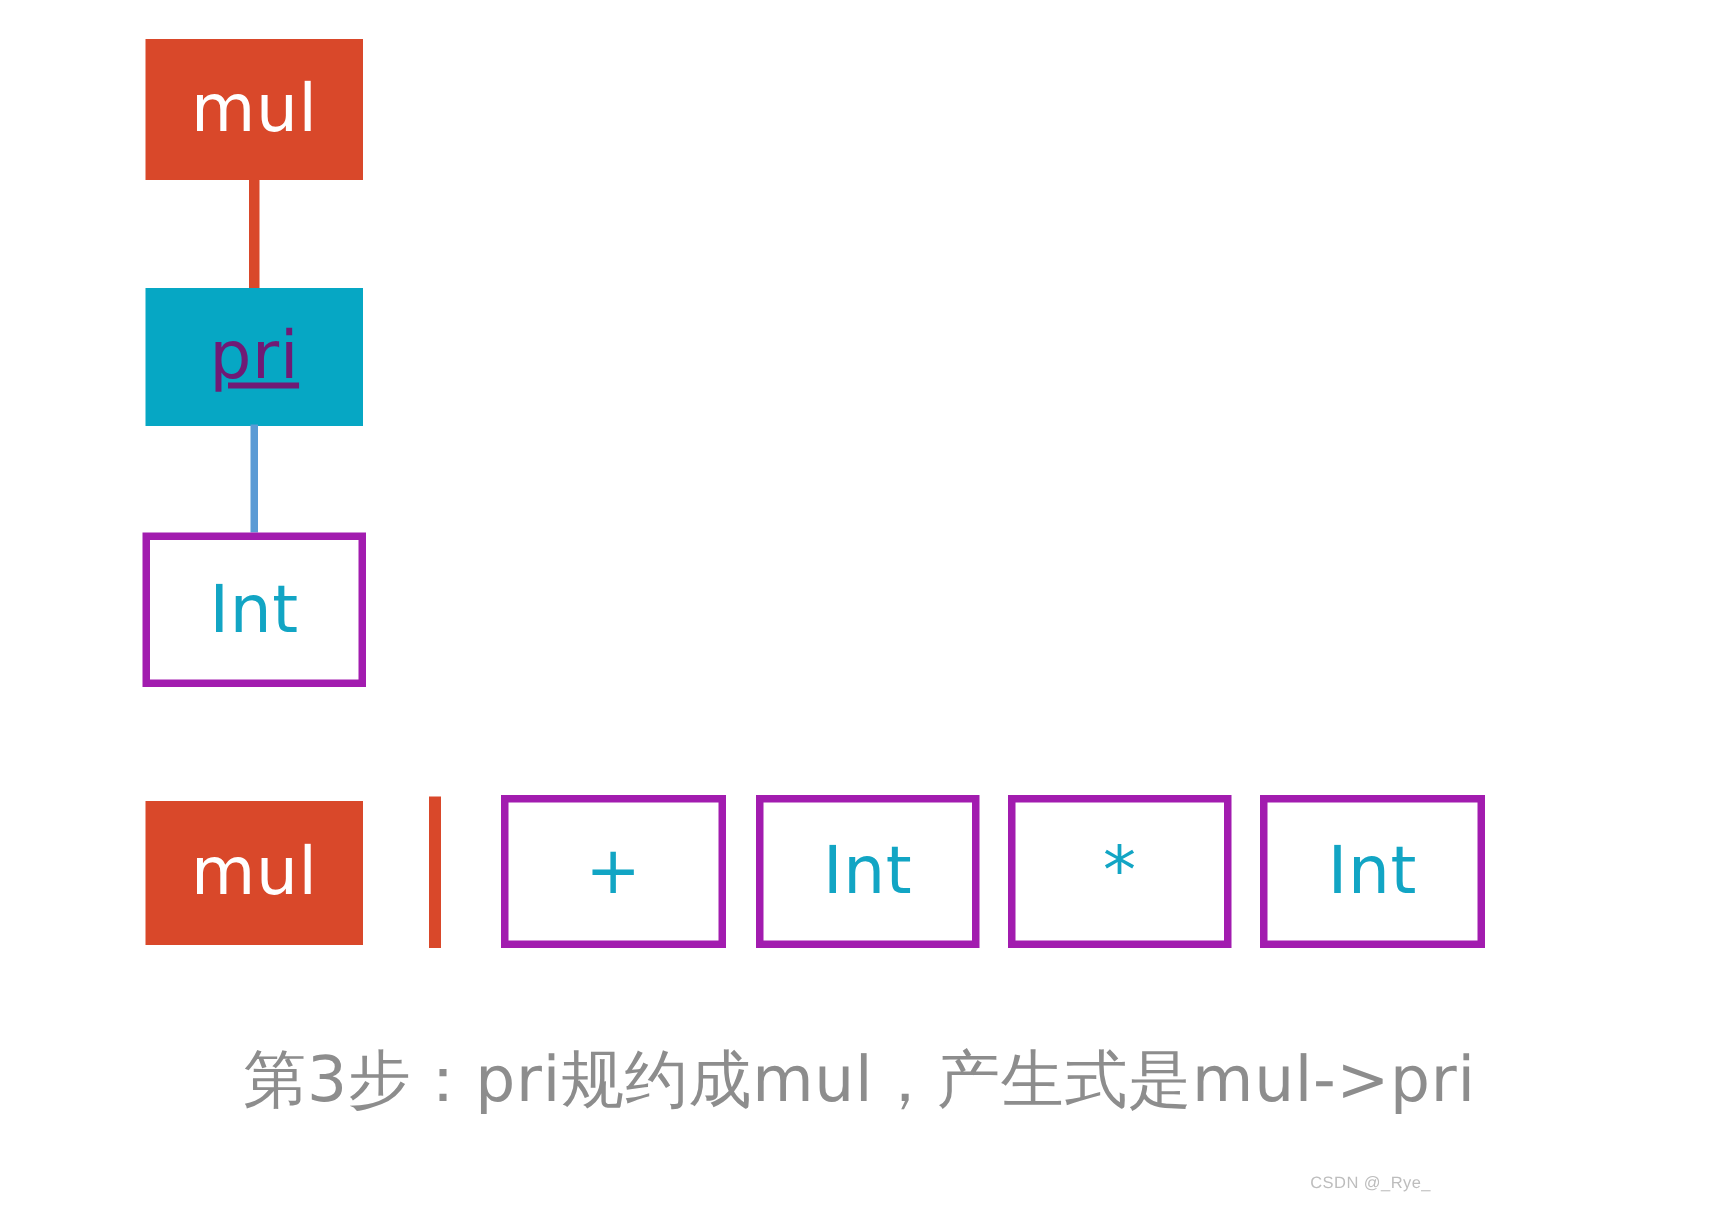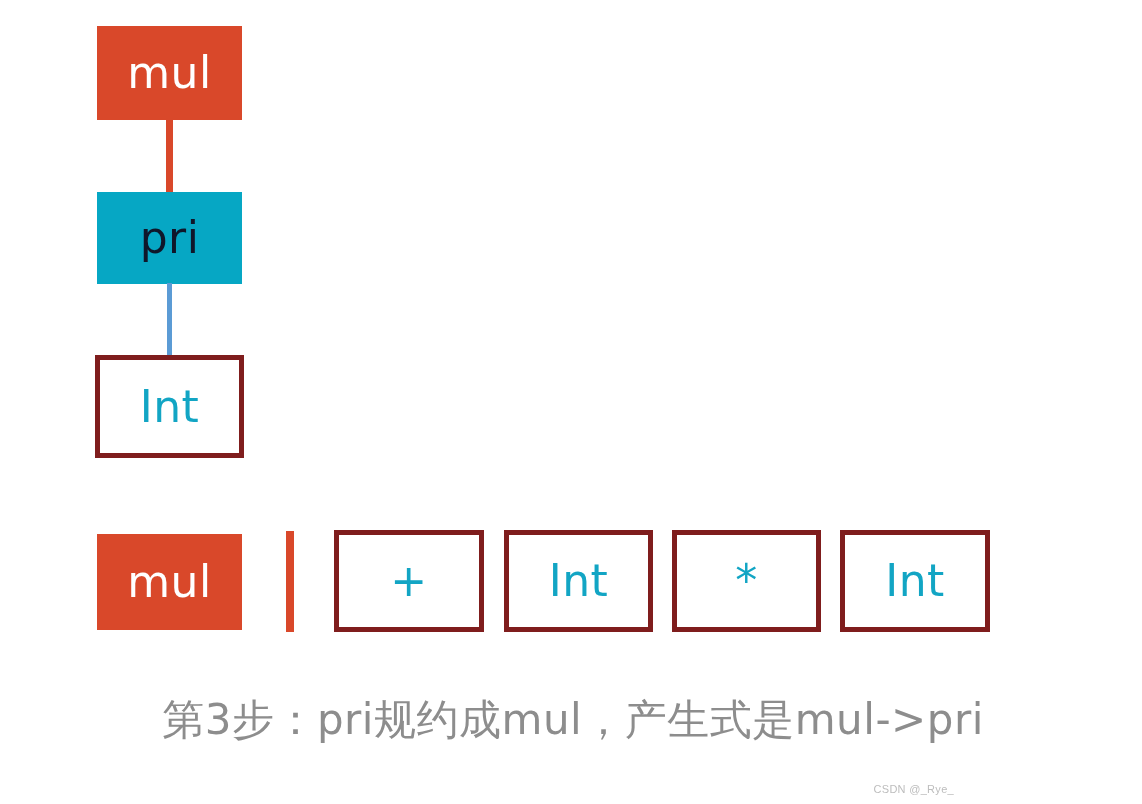--- a/index.html
+++ b/index.html
@@ -38,27 +38,28 @@
   }
 
   .node-filled-orange {
     background: #d9482a;
     color: #ffffff;
     border: none;
   }
 
   .node-filled-cyan {
     background: #06a7c4;
-    color: #0f172a;
+    color: #701a75;
     border: none;
+    text-decoration: underline;
   }
 
   .node-outline-cyan {
     background: #ffffff;
-    border: 5px solid #7f1d1d;
+    border: 5px solid #a21caf;
     color: #12a5c4;
   }
 
   
   #node-mul-root {
     left: 97px;
     top: 26px;
     width: 145px;
     height: 94px;
     font-size: 44px;

